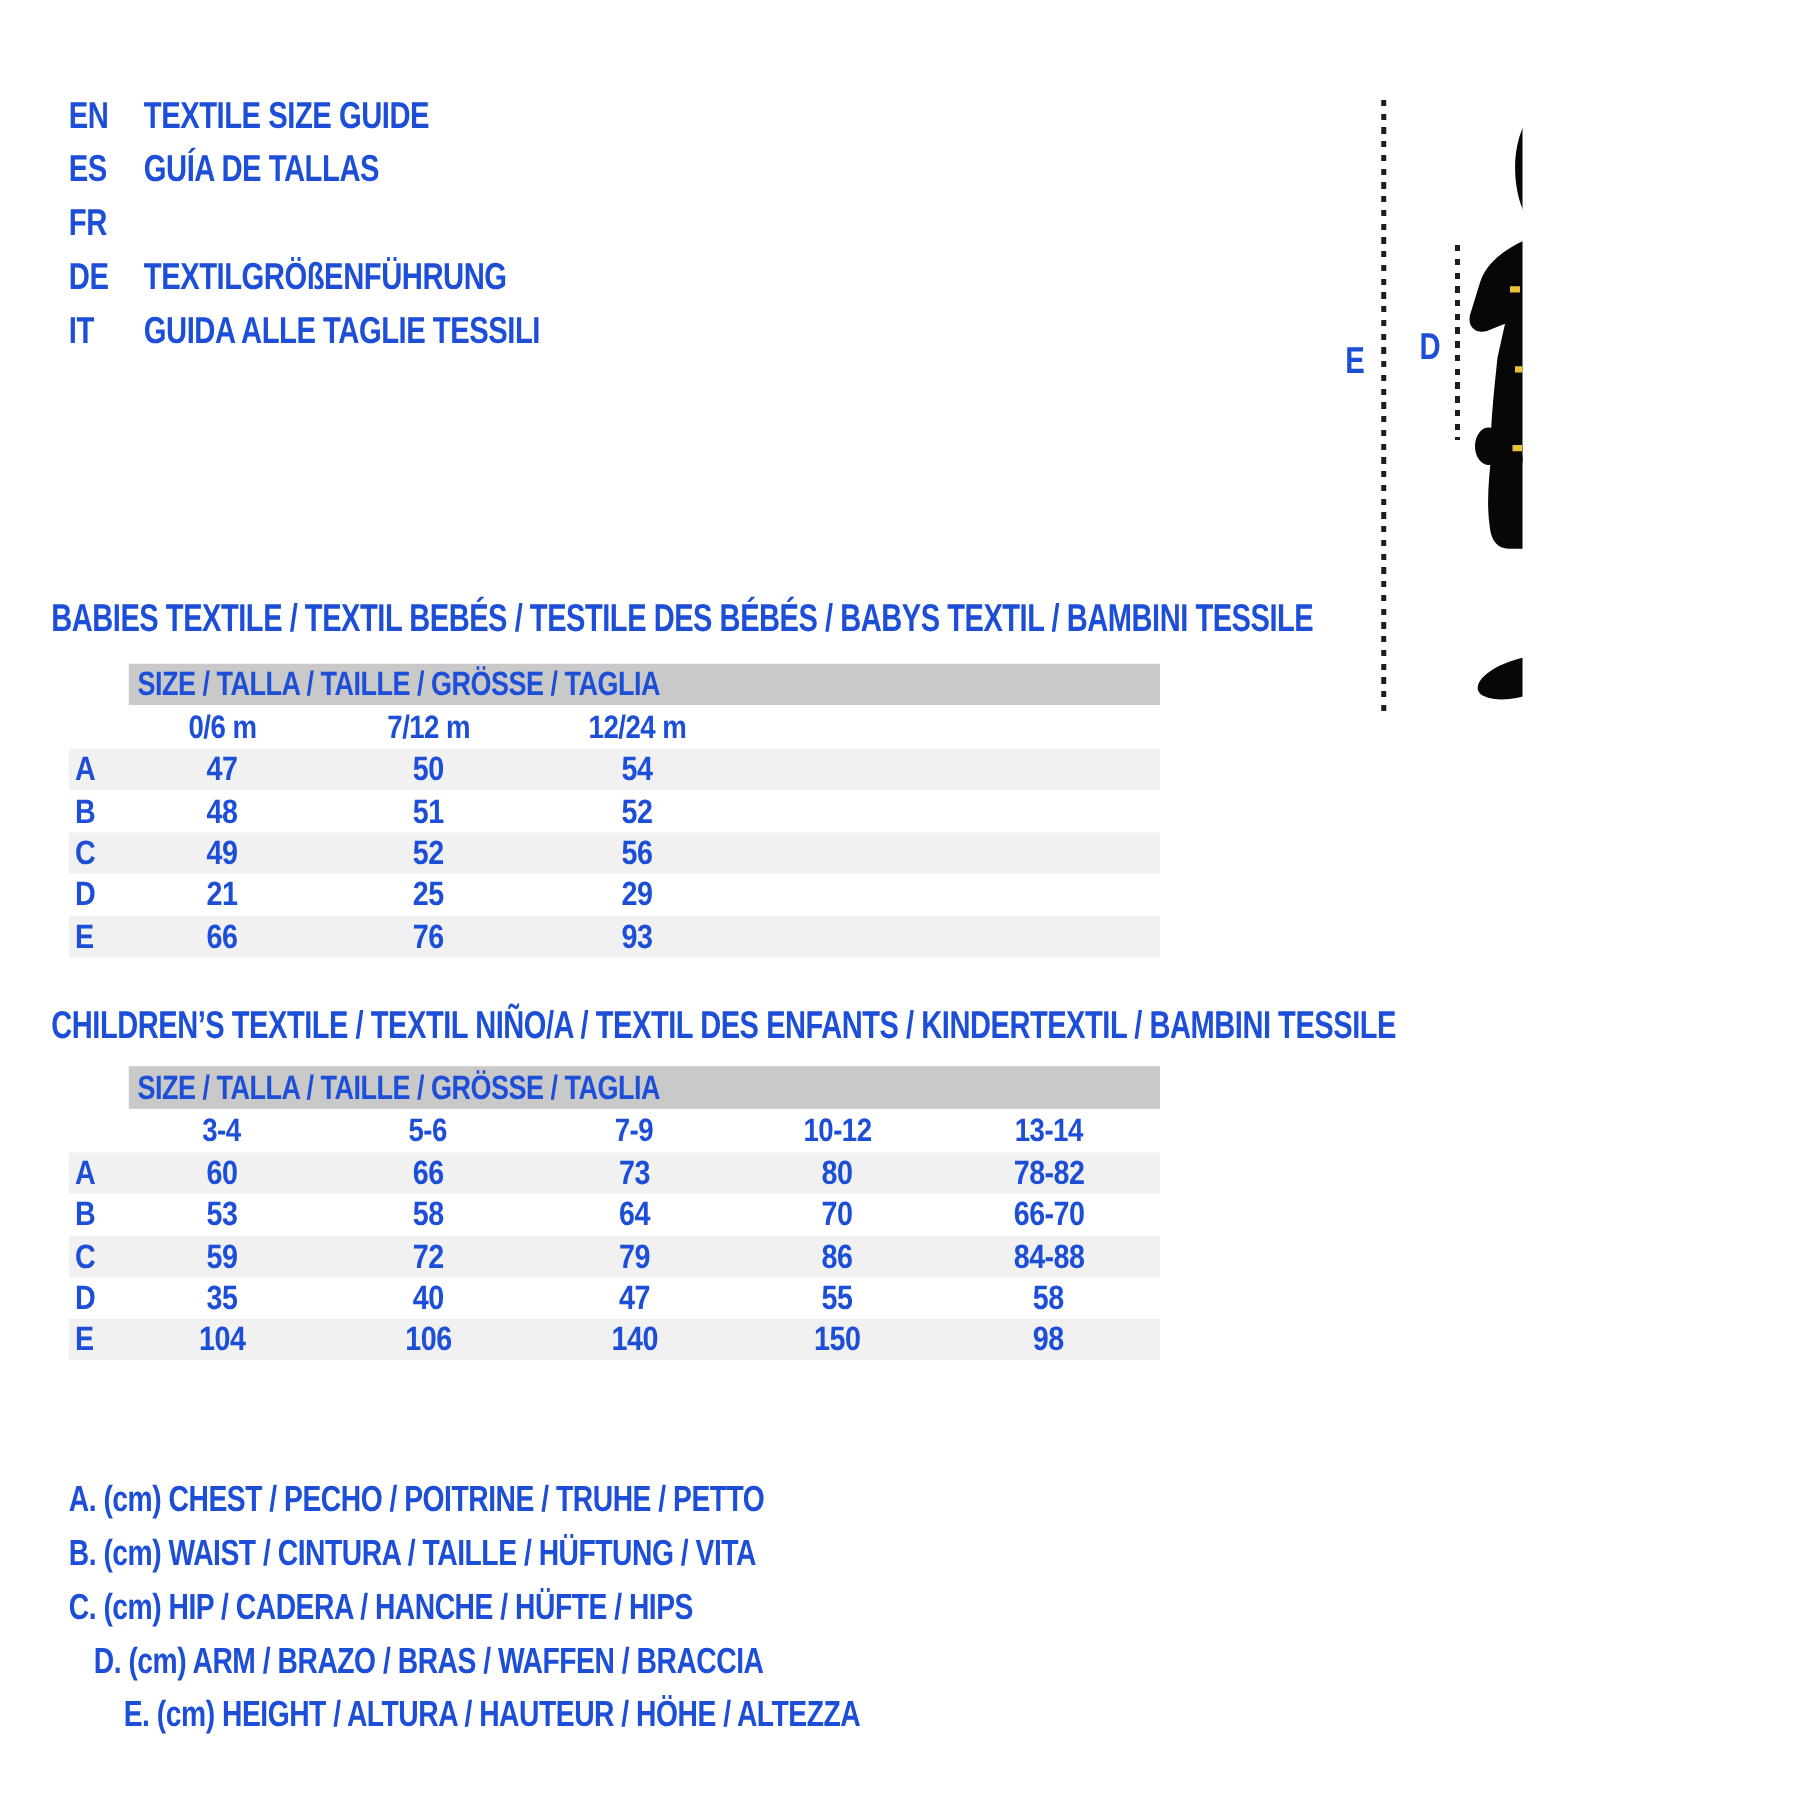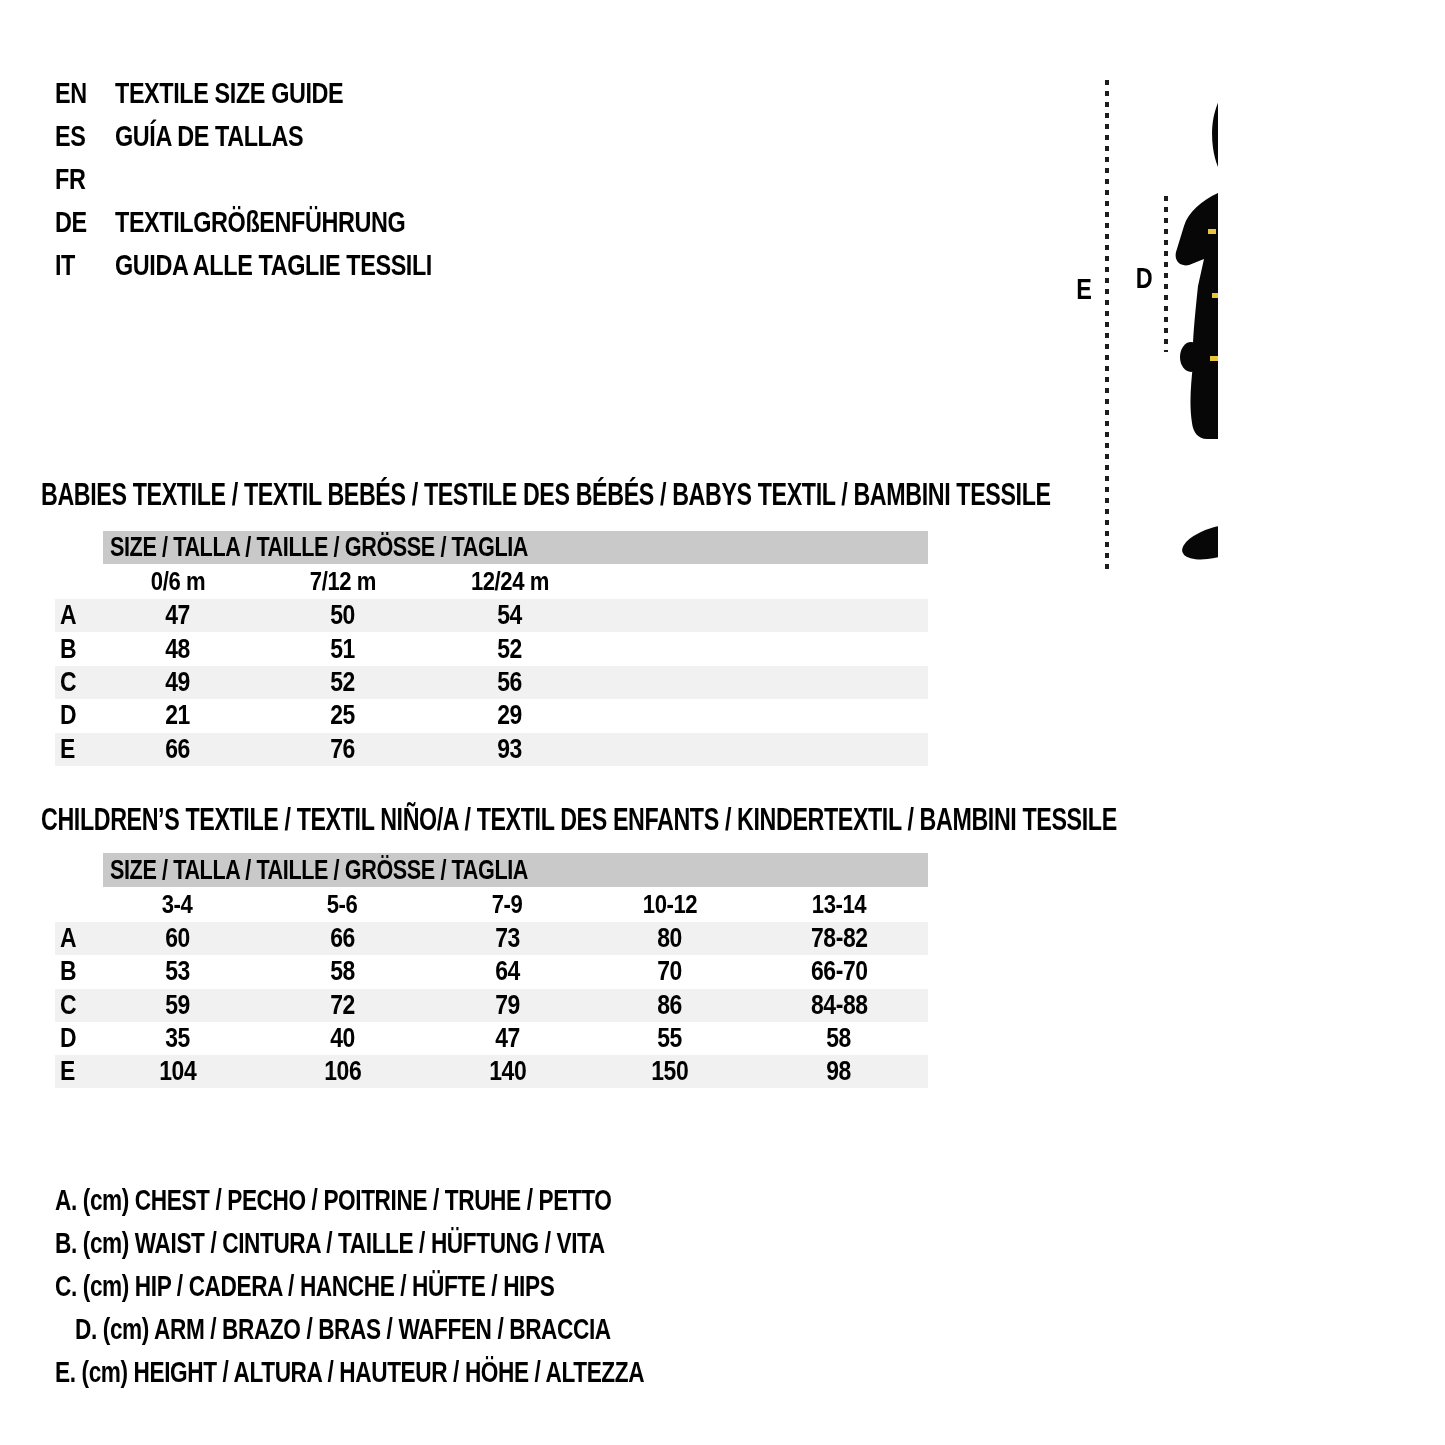--- a/index.html
+++ b/index.html
@@ -1,18 +1,18 @@
 <!DOCTYPE html>
 <html><head>
 <meta charset="utf-8">
 <style>
   html,body{margin:0;padding:0;background:#ffffff;}
   #canvas{
     position:relative;width:1218px;height:1445px;background:#ffffff;overflow:hidden;
-    font-family:"Liberation Sans", sans-serif;color:#000000;
+    font-family:"Liberation Sans", sans-serif;color:#1d4ed8;
   }
   
   .cx{display:inline-block;transform:scaleX(0.78);transform-origin:0 50%;white-space:nowrap;letter-spacing:-0.5px;}
   .cx-c{transform-origin:50% 50%;}
   .cx-r{transform-origin:100% 50%;}
 
   
   .lang-block{position:absolute;left:55px;top:71px;}
   .lang-line{display:flex;height:43px;align-items:center;font-weight:700;font-size:30px;}
   .lang-code{width:60px;flex:0 0 60px;}
@@ -212,15 +212,15 @@
         <div class="val"><span class="cx cx-c">140</span></div>
         <div class="val"><span class="cx cx-c">150</span></div>
         <div class="val"><span class="cx cx-c">98</span></div>
       </div>
     </div>
 
   <div class="legend-line" style="top:1179px;"><span class="cx">A. (cm) CHEST / PECHO / POITRINE / TRUHE / PETTO</span></div>
   <div class="legend-line" style="top:1222px;text-align:center;"><span class="cx">B. (cm) WAIST / CINTURA / TAILLE / HÜFTUNG / VITA</span></div>
   <div class="legend-line" style="top:1265px;"><span class="cx">C. (cm) HIP / CADERA / HANCHE / HÜFTE / HIPS</span></div>
   <div class="legend-line" style="top:1308px;margin-left:20px;"><span class="cx">D. (cm) ARM / BRAZO / BRAS / WAFFEN / BRACCIA</span></div>
-  <div class="legend-line" style="top:1351px;"><span class="cx">E. (cm) HEIGHT / ALTURA / HAUTEUR / HÖHE / ALTEZZA</span></div>
+  <div class="legend-line" style="top:1351px;margin-left:44px;"><span class="cx">E. (cm) HEIGHT / ALTURA / HAUTEUR / HÖHE / ALTEZZA</span></div>
 
 </div>
 
 </body></html>

